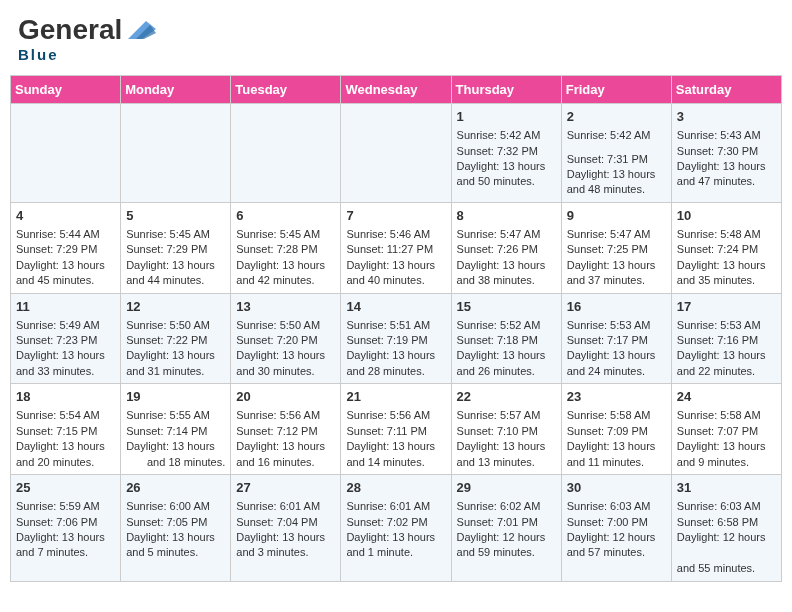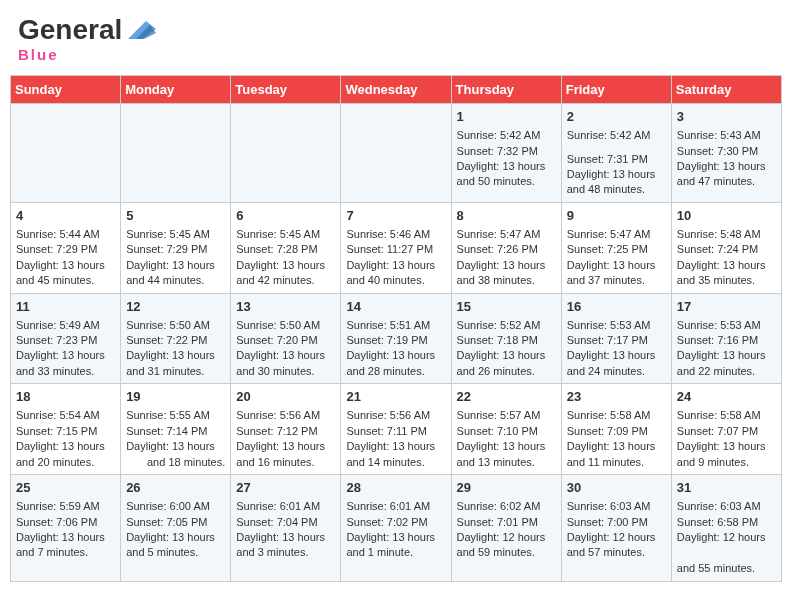--- a/index.html
+++ b/index.html
@@ -34,21 +34,21 @@
     .location {
       font-size: 16px;
       color: #555;
     }
     table {
       width: 100%;
       border-collapse: collapse;
       font-size: 11px;
     }
     thead tr {
-      background-color: #ef4444;
+      background-color: #ec4899;
       color: #fff;
     }
     thead th {
       padding: 6px 4px;
       text-align: left;
       font-size: 13px;
       font-weight: 600;
       border: 1px solid #ccc;
     }
     tbody tr {
@@ -83,21 +83,21 @@
 
 <div class="header">
   <div class="logo">
     <div style="display:flex; align-items:center; gap:4px;">
       <span style="font-size:28px; font-weight:bold; color:#333;">General</span>
       <svg width="32" height="22" viewBox="0 0 32 22">
         <polygon points="2,20 20,2 30,10 16,20" fill="#4a90d9" opacity="0.85"></polygon>
         <polygon points="10,20 24,6 30,14 18,20" fill="#2e6da4" opacity="0.7"></polygon>
       </svg>
     </div>
-    <span style="font-size:15px; font-weight:bold; color:#ec4899; letter-spacing:2px;">Blue</span>
+    <span style="font-size:15px; font-weight:bold; color:#0c4a6e; letter-spacing:2px;">Blue</span>
   </div>
 </div>
 
 <table>
   <thead>
     <tr>
     <th>Sunday</th>
         <th>Monday</th>
         <th>Tuesday</th>
         <th>Wednesday</th>

